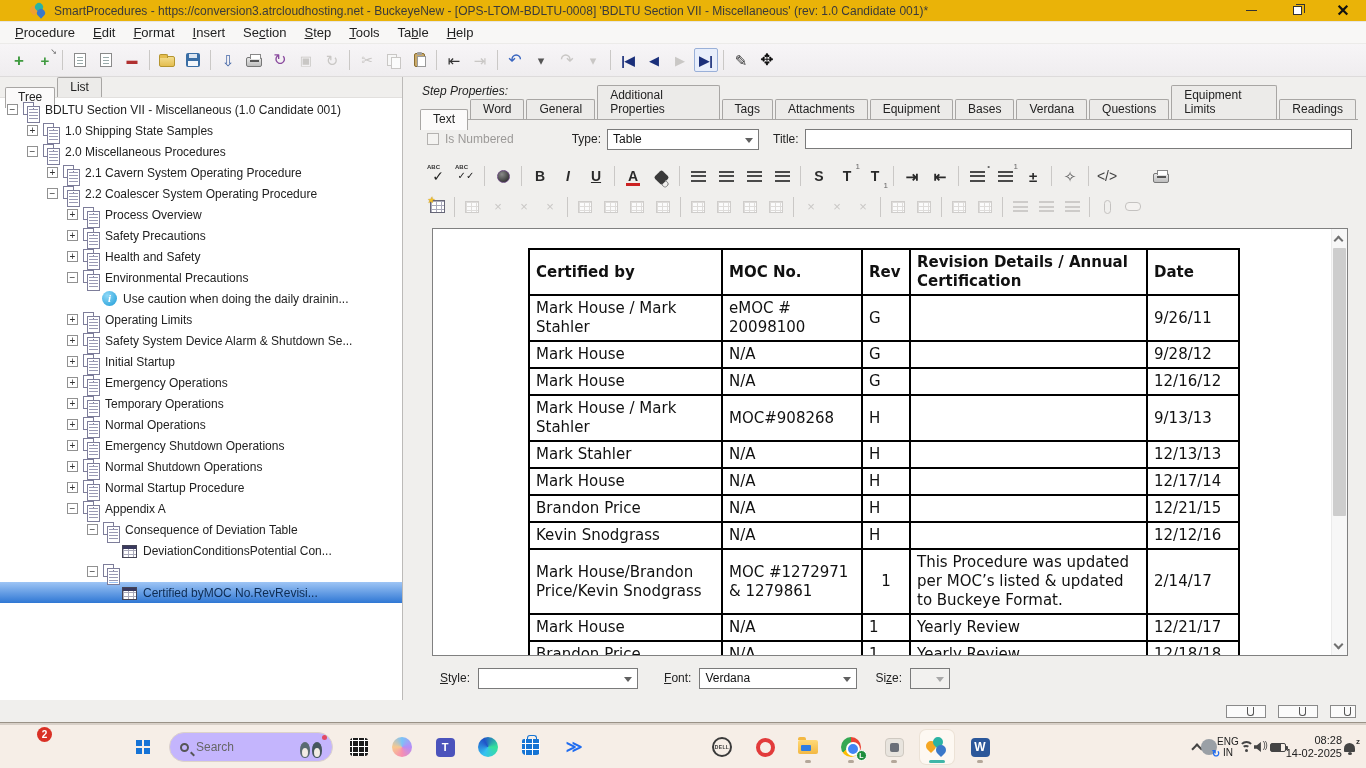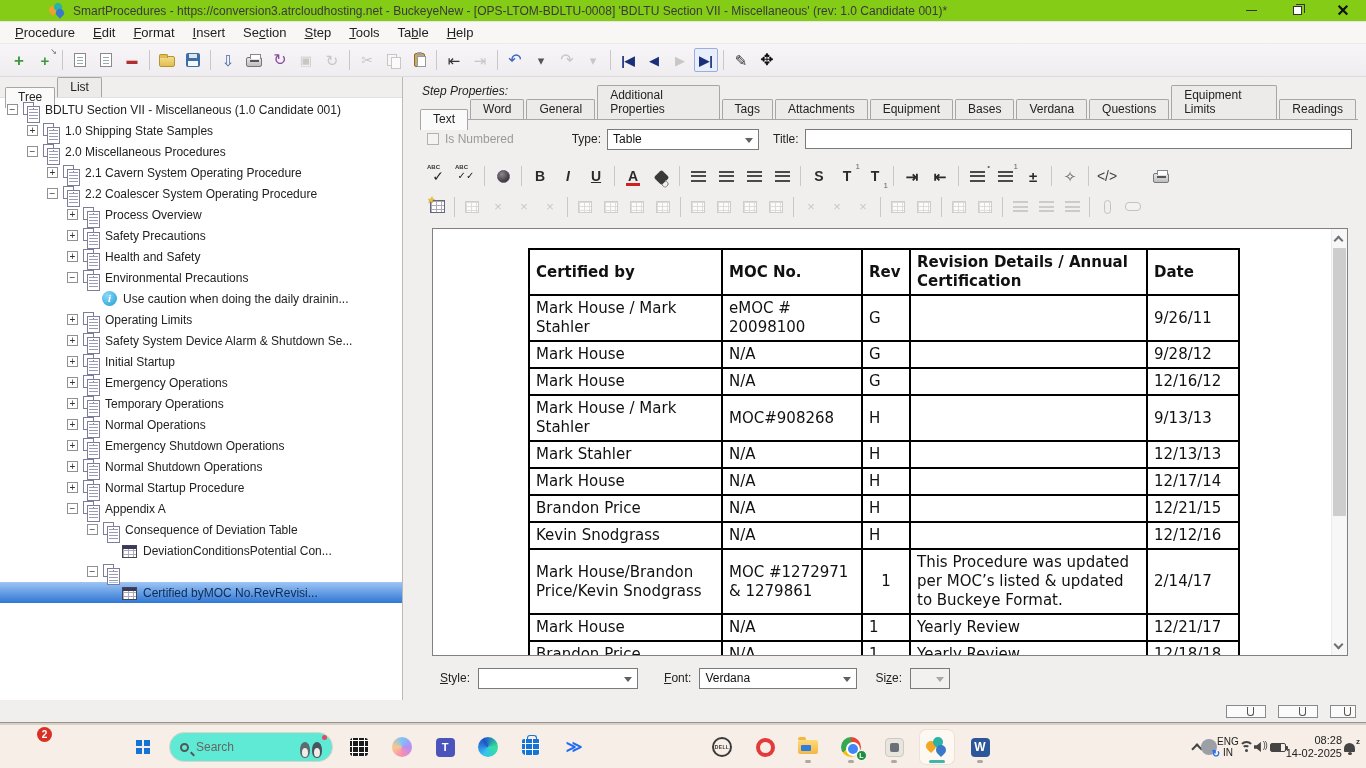--- a/index.html
+++ b/index.html
@@ -5,22 +5,22 @@
   html,body{margin:0;padding:0;width:1366px;height:768px;overflow:hidden;
     font-family:"Liberation Sans",sans-serif;background:#d8d0c8;}
   *{box-sizing:border-box;}
   u{text-decoration:underline;}
 
   
   .appwin{position:absolute;left:0;top:0;width:1366px;height:723px;background:#f0efed;
     border-bottom:1px solid #9a9287;}
 
   
-  .titlebar{position:absolute;left:0;top:0;right:0;height:22px;background:#84cc16;
-    border-bottom:1px solid #e7e5e3;display:flex;align-items:center;padding-left:19px;}
+  .titlebar{position:absolute;left:0;top:0;right:0;height:22px;background:#eab308;
+    border-bottom:1px solid #e7e5e3;display:flex;align-items:center;}
   .appico{width:15px;height:15px;margin-left:30px;position:relative;flex:none;}
   .appico i{position:absolute;width:8px;height:8px;border-radius:50% 50% 50% 0;}
   .appico i:nth-child(1){left:0;top:3px;background:#f0a030;transform:rotate(-45deg);}
   .appico i:nth-child(2){left:5px;top:0;background:#2bb3a3;transform:rotate(-45deg);}
   .appico i:nth-child(3){left:7px;top:6px;background:#3a78c9;transform:rotate(-45deg);}
   .tb-title{font-size:12px;color:#3a3a3a;margin-left:9px;white-space:nowrap;overflow:hidden;}
   .wbtns{margin-left:auto;display:flex;height:100%;}
   .wbtn{width:46px;height:100%;display:flex;align-items:center;justify-content:center;}
   .wmin i{width:11px;height:1px;background:#333;}
   .wmax i{width:9px;height:9px;border:1px solid #333;position:relative;background:#fff;}
@@ -173,21 +173,21 @@
   .tb-left .nbadge{position:absolute;right:-2px;top:-4px;min-width:15px;height:15px;border-radius:50%;
     background:#d93025;color:#fff;font-size:10px;font-weight:bold;display:flex;align-items:center;justify-content:center;}
   .tb-center{position:absolute;left:126px;top:4px;display:flex;align-items:center;gap:9px;height:36px;}
   .tbi{width:34px;height:34px;border-radius:6px;display:flex;align-items:center;justify-content:center;position:relative;flex:none;}
   .tbi .run{position:absolute;bottom:1px;left:14px;width:6px;height:3px;border-radius:2px;background:#b4a79a;}
   .tbi.active{background:#fdf8f2;box-shadow:0 0 0 1px #ece2d6;}
   .tbi.active .run{width:16px;left:9px;background:#3fb6a8;}
   .art-win{width:14px;height:14px;position:relative;}
   .art-win::before{content:"";position:absolute;width:6px;height:6px;background:#1573d6;
     box-shadow:8px 0 #1573d6,0 8px #1573d6,8px 8px #1573d6;}
-  .searchpill{width:164px;height:30px;border-radius:15px;background:#5eead4;border:1px solid #ddd3c9;
+  .searchpill{width:164px;height:30px;border-radius:15px;background:#c4b5fd;border:1px solid #ddd3c9;
     display:flex;align-items:center;padding:0 5px 0 10px;gap:7px;}
   .mag{width:9px;height:9px;border:2px solid #555;border-radius:50%;position:relative;flex:none;}
   .mag::after{content:"";position:absolute;left:8px;top:8px;width:5px;height:2px;background:#555;transform:rotate(45deg);}
   .searchtext{font-size:12px;color:#666;flex:1;}
   .pgart{width:30px;height:24px;position:relative;flex:none;}
   .pgart i{position:absolute;width:10px;height:16px;border-radius:50% 50% 45% 45%;background:#5a6b72;bottom:1px;}
   .pgart i::after{content:"";position:absolute;left:2px;bottom:1px;width:6px;height:9px;border-radius:50%;background:#f2ece4;}
   .pgart i:nth-child(1){left:3px;} .pgart i:nth-child(2){left:15px;background:#46565e;}
   .pgart b{position:absolute;right:0;top:0;width:5px;height:5px;border-radius:50%;background:#e24a63;}
   .art-widgets{width:18px;height:18px;background:#1b1b1b;border-radius:3px;

